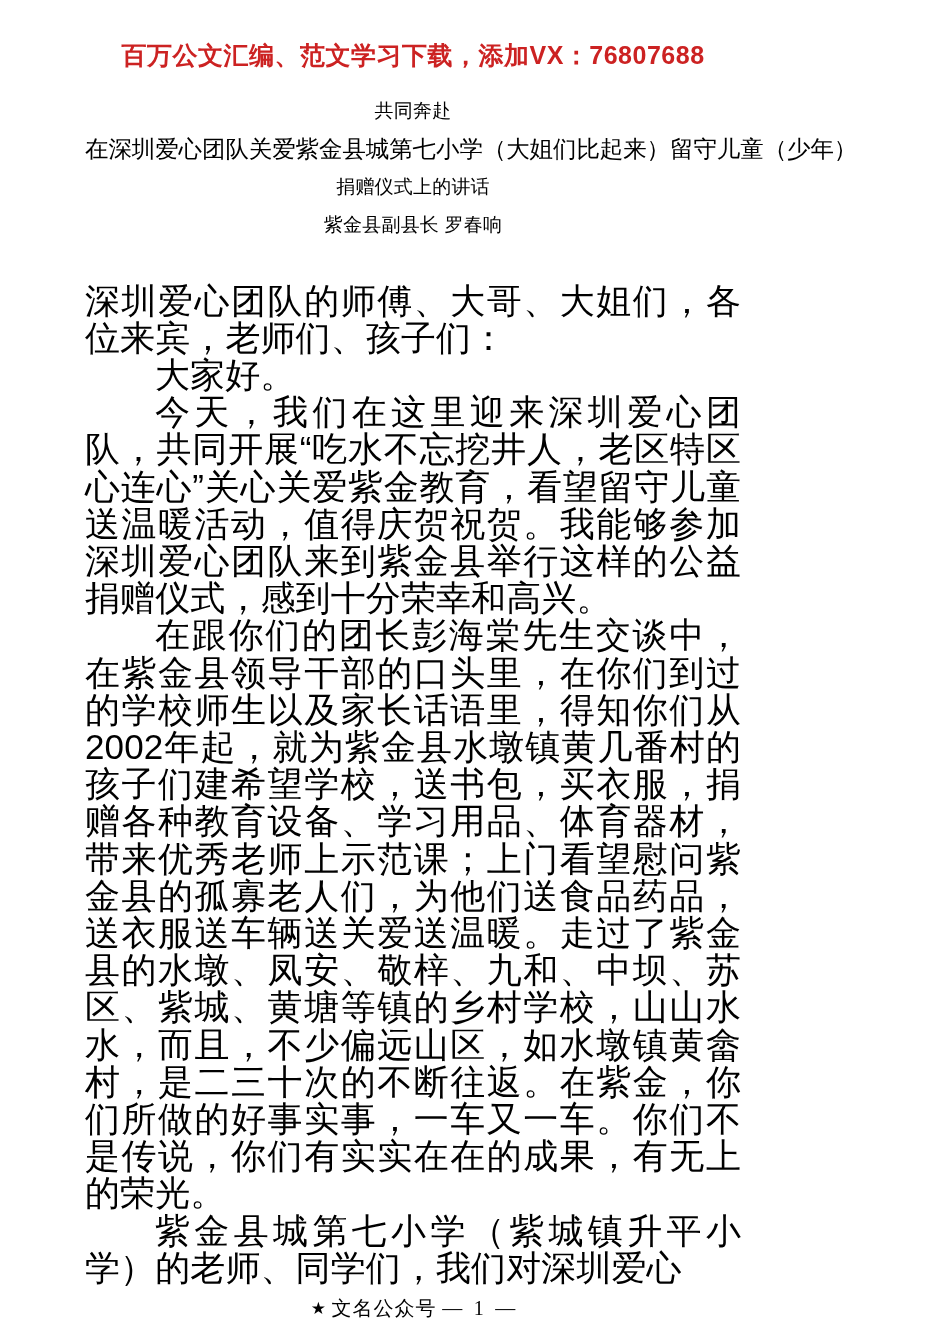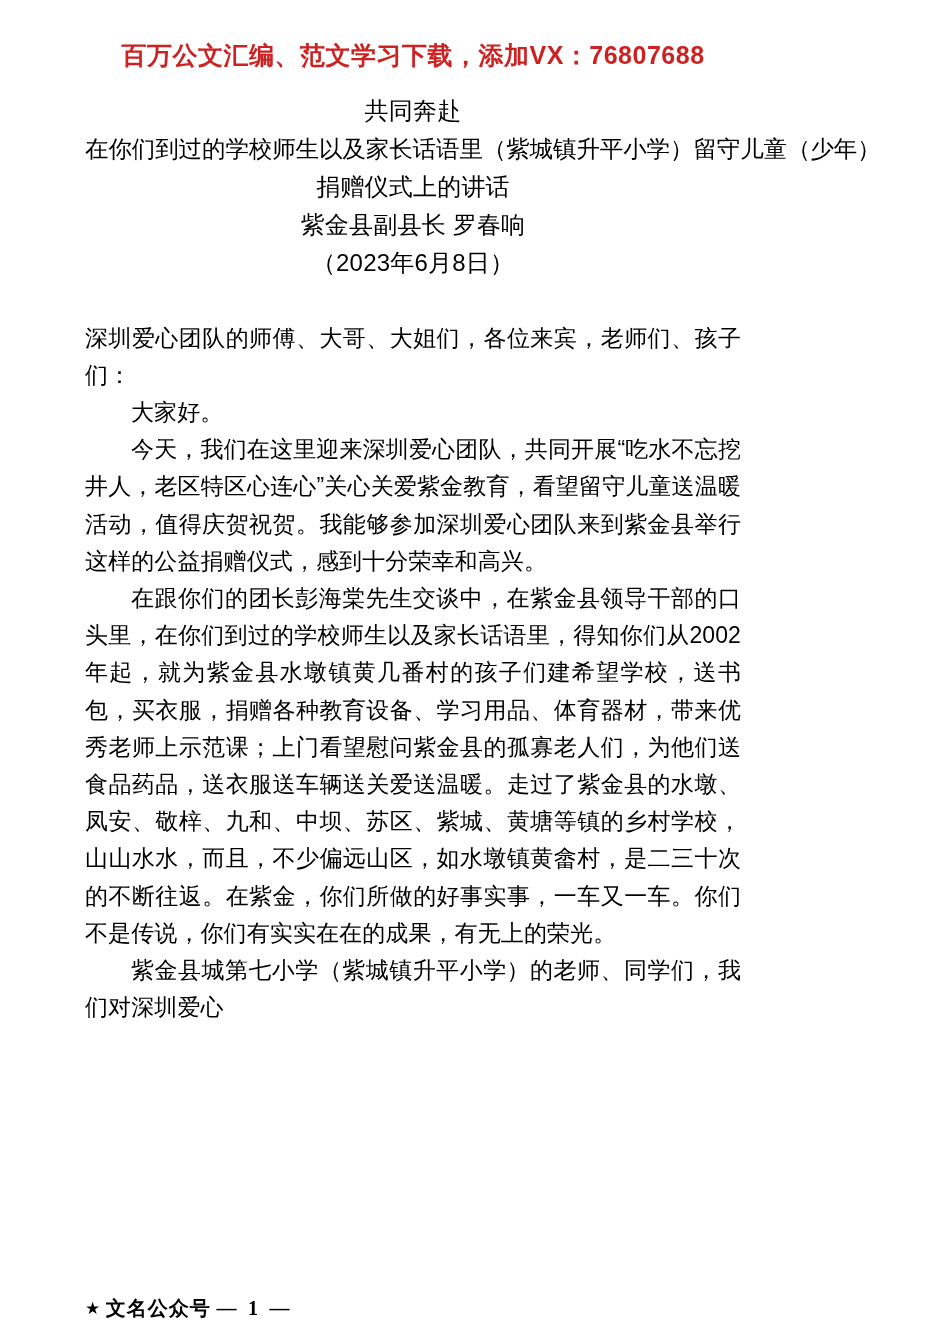--- a/index.html
+++ b/index.html
@@ -35,60 +35,59 @@
     line-height: 1.1;
     white-space: nowrap;
   }
 
   
   .title-block {
     margin-top: 22px;
     text-align: center;
   }
   .title-line {
-    font-size: 24px;
+    font-size: 19px;
     line-height: 38px;
     letter-spacing: 0.2px;
     white-space: nowrap;
   }
   .title-line.wide {
     font-size: 23.5px;
     letter-spacing: -0.1px;
   }
 
   
   .body-block {
     margin-top: 38px;
   }
   .para {
-    font-size: 23px;
+    font-size: 35px;
     line-height: 37.2px;
     text-align: justify;
     text-justify: inter-ideograph;
     letter-spacing: 0.1px;
     margin: 0;
   }
   .para.indent {
     text-indent: 2em;
   }
   .para.noindent {
     text-indent: 0;
   }
 
   
   .footer {
     position: absolute;
     left: 85px;
     right: 85px;
     bottom: 22px;
-    text-align: left;
+    text-align: center;
     font-size: 20px;
     line-height: 26px;
     white-space: nowrap;
-    font-weight: bold;
   }
   .footer .star {
     font-size: 17px;
     vertical-align: 1px;
   }
   .footer .mark {
     letter-spacing: 1px;
   }
   .footer .pageno {
     font-family: "Liberation Serif", "DejaVu Serif", serif;
@@ -100,24 +99,23 @@
 </style>
 </head>
 <body>
 
 <div class="page">
 
   <div class="promo">百万公文汇编、范文学习下载，添加VX：76807688</div>
 
   <div class="title-block">
     <div class="title-line">共同奔赴</div>
-    <div class="title-line wide">在你们到过的学校师生以及家长话语里（紫城镇升平小学）留守儿童（少年）</div>
+    <div class="title-line wide">在深圳爱心团队关爱紫金县城第七小学（大姐们比起来）留守儿童（少年）</div>
     <div class="title-line">捐赠仪式上的讲话</div>
     <div class="title-line">紫金县副县长  罗春响</div>
-    <div class="title-line">（2023年6月8日）</div>
   </div>
 
   <div class="body-block">
     <p class="para noindent">深圳爱心团队的师傅、大哥、大姐们，各位来宾，老师们、孩子们：</p>
     <p class="para indent">大家好。</p>
     <p class="para indent">今天，我们在这里迎来深圳爱心团队，共同开展“吃水不忘挖井人，老区特区心连心”关心关爱紫金教育，看望留守儿童送温暖活动，值得庆贺祝贺。我能够参加深圳爱心团队来到紫金县举行这样的公益捐赠仪式，感到十分荣幸和高兴。</p>
     <p class="para indent">在跟你们的团长彭海棠先生交谈中，在紫金县领导干部的口头里，在你们到过的学校师生以及家长话语里，得知你们从2002年起，就为紫金县水墩镇黄几番村的孩子们建希望学校，送书包，买衣服，捐赠各种教育设备、学习用品、体育器材，带来优秀老师上示范课；上门看望慰问紫金县的孤寡老人们，为他们送食品药品，送衣服送车辆送关爱送温暖。走过了紫金县的水墩、凤安、敬梓、九和、中坝、苏区、紫城、黄塘等镇的乡村学校，山山水水，而且，不少偏远山区，如水墩镇黄畲村，是二三十次的不断往返。在紫金，你们所做的好事实事，一车又一车。你们不是传说，你们有实实在在的成果，有无上的荣光。</p>
     <p class="para indent">紫金县城第七小学（紫城镇升平小学）的老师、同学们，我们对深圳爱心</p>
   </div>
 

